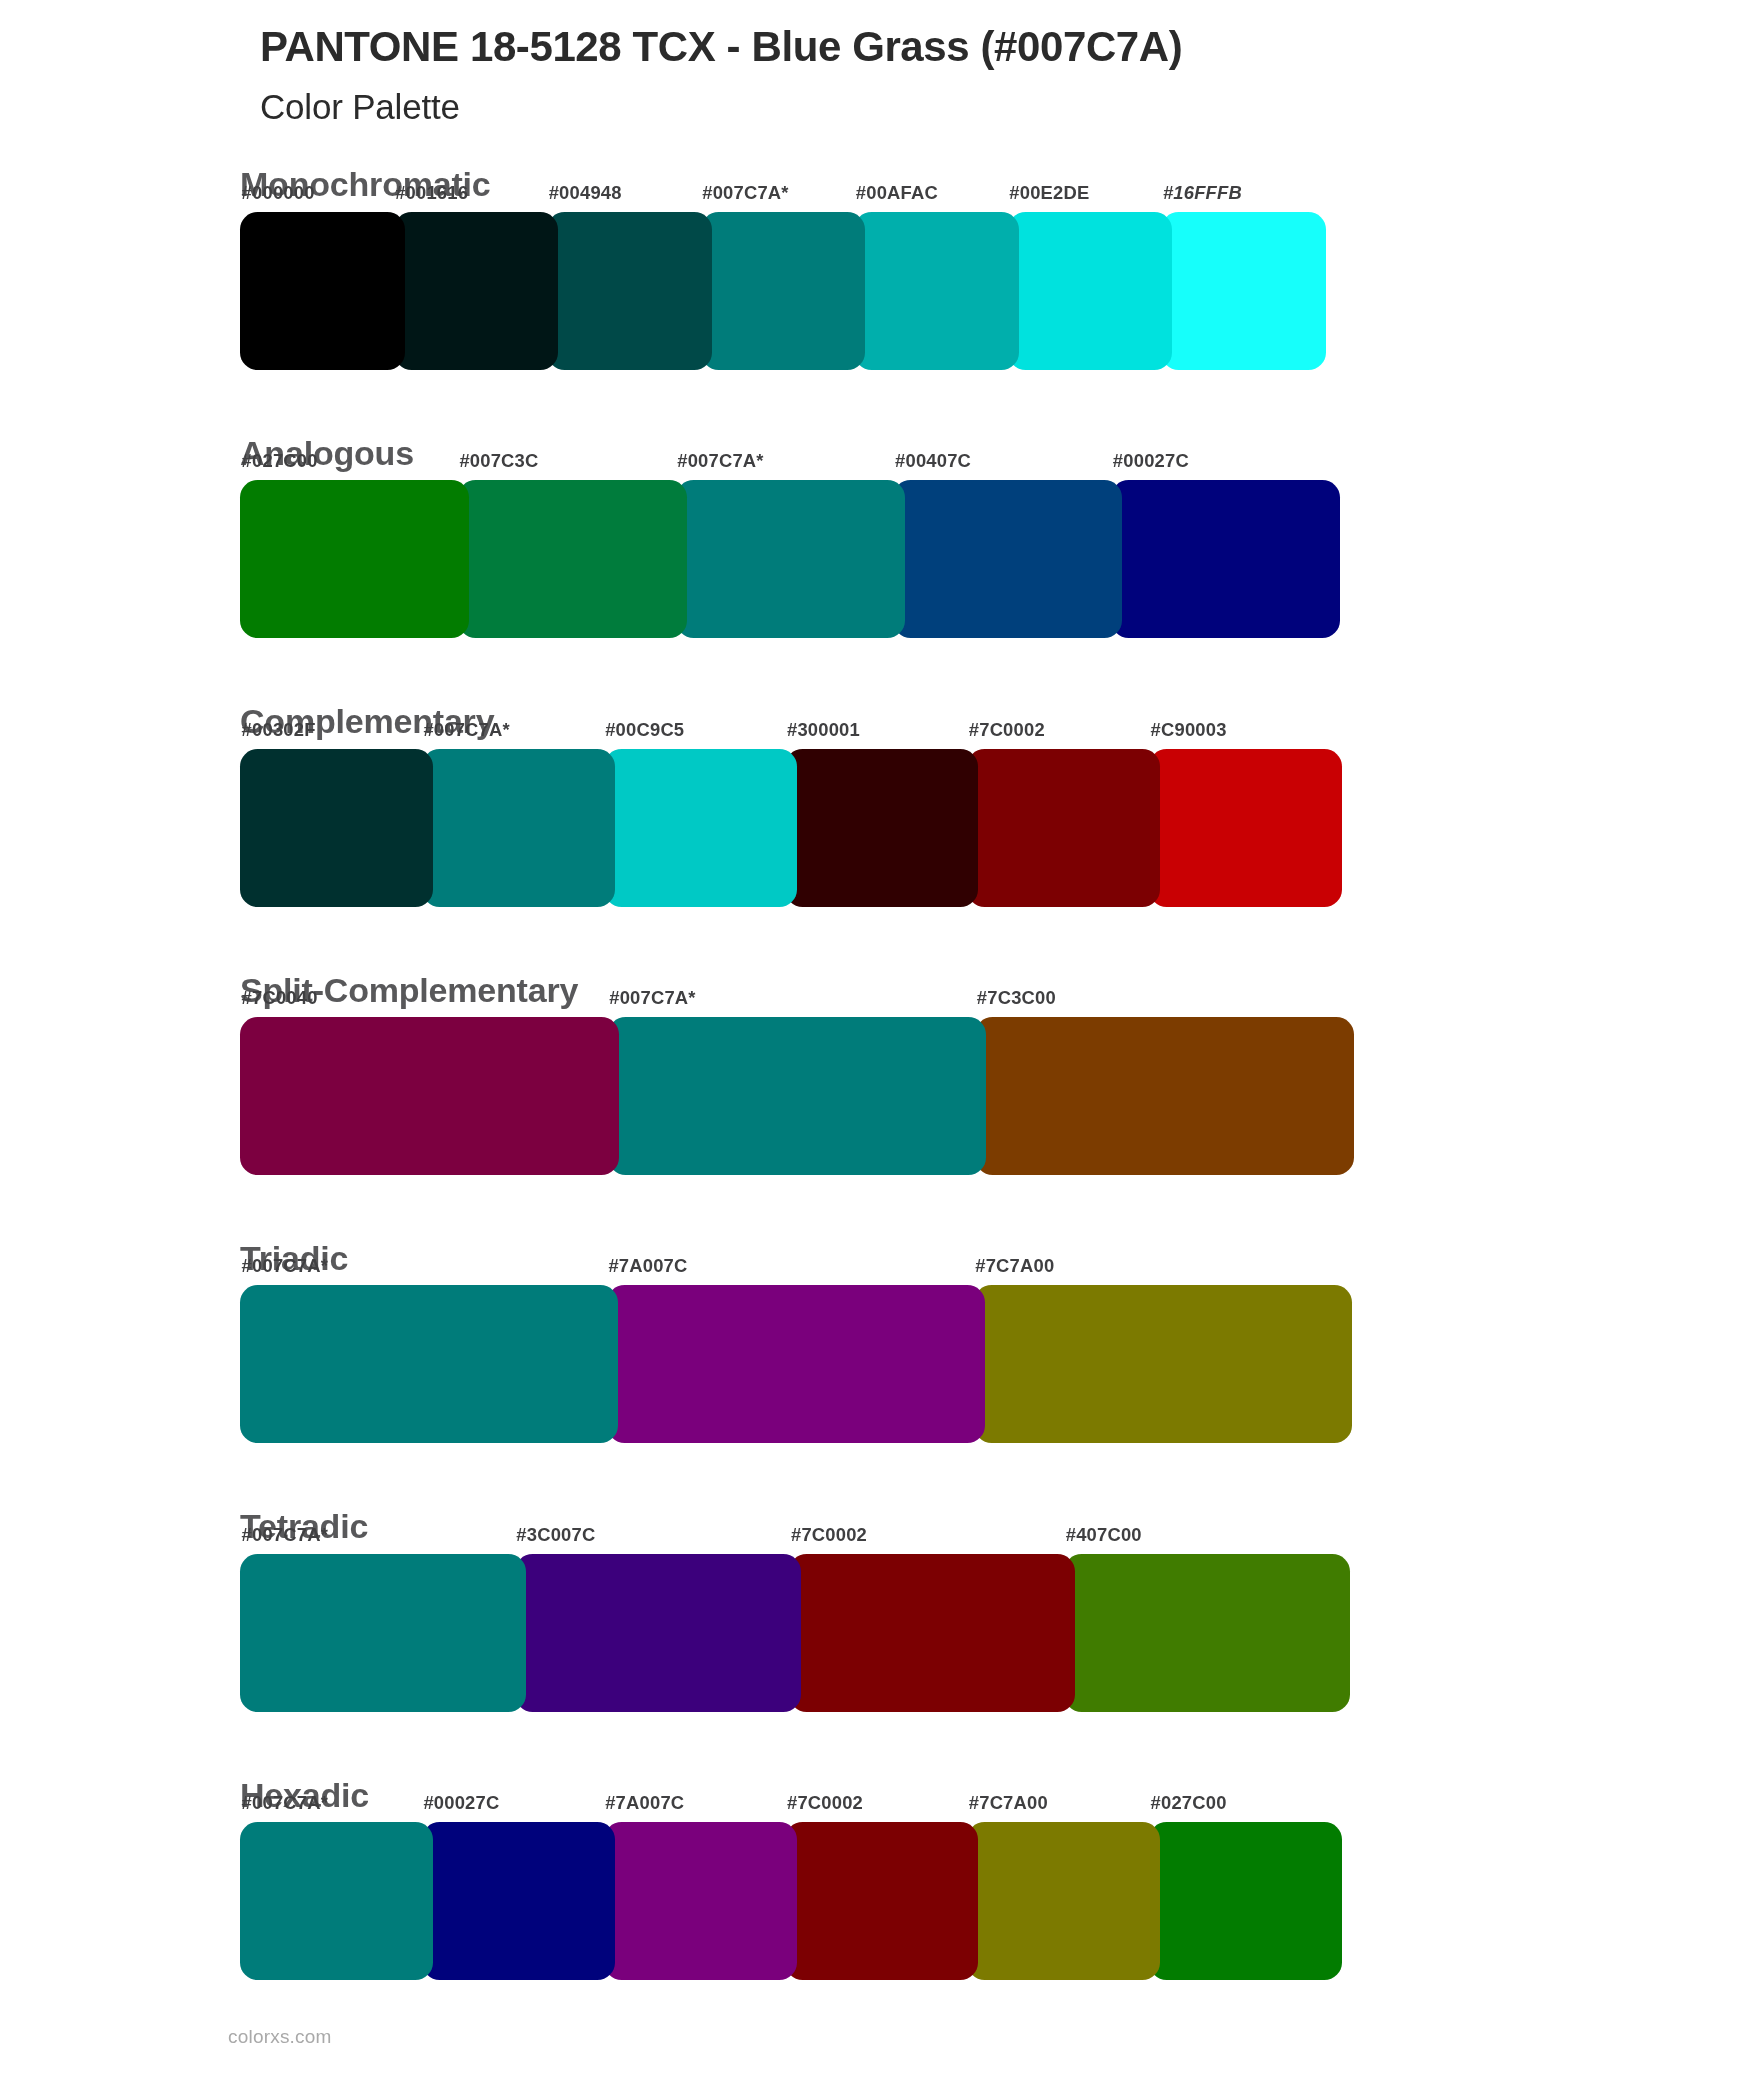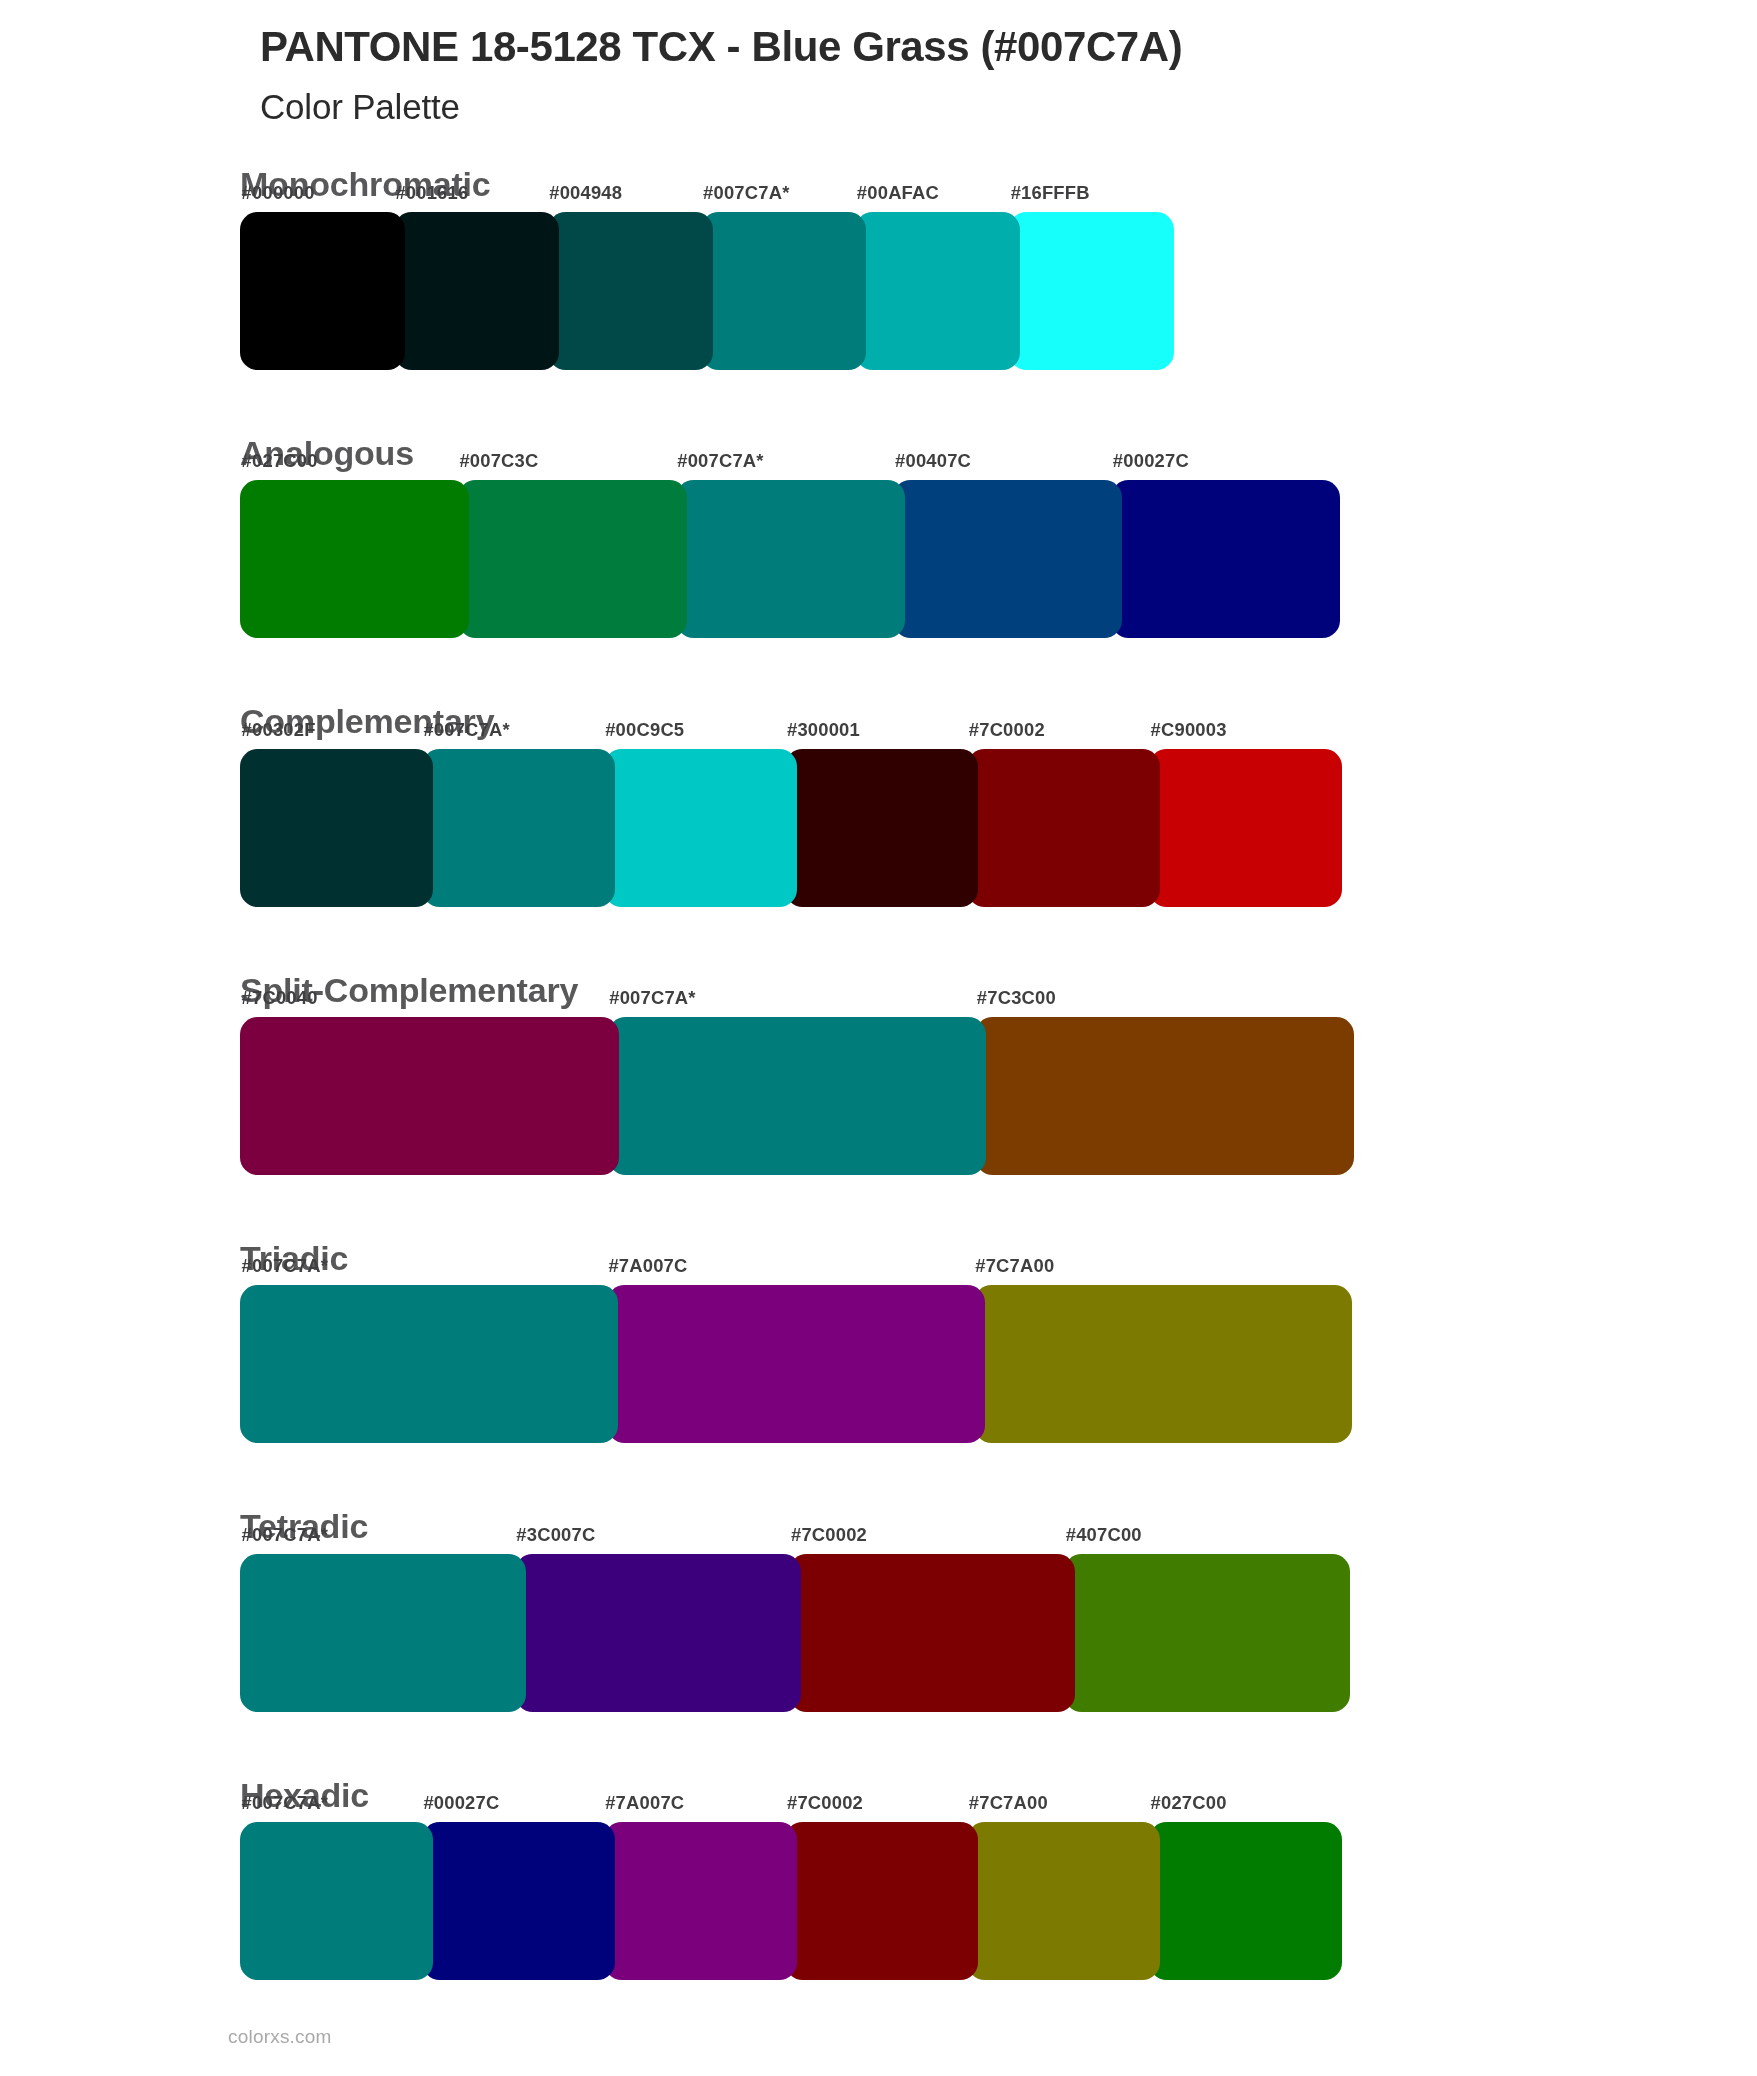--- a/index.html
+++ b/index.html
@@ -149,20 +149,24 @@
           </div>
           <div class="swatch" style="width: 165px;">
             <div class="swatch-label">#007C7A*</div>
             <div class="swatch-chip" style="background: rgb(0, 124, 122);"></div>
           </div>
           <div class="swatch" style="width: 165px;">
             <div class="swatch-label">#00AFAC</div>
             <div class="swatch-chip" style="background: rgb(0, 175, 172);"></div>
           </div>
           <div class="swatch" style="width: 165px;">
+            <div class="swatch-label">#00E2DE</div>
+            <div class="swatch-chip" style="background: rgb(0, 226, 222);"></div>
+          </div>
+          <div class="swatch" style="width: 165px;">
             <div class="swatch-label">#16FFFB</div>
             <div class="swatch-chip" style="background: rgb(22, 255, 251);"></div>
           </div>
         </div>
       </div>
       <div class="section-gap"></div>
       <div class="section">
         <div class="section-title">Analogous</div>
         <div class="swatch-row" style="width: 1102px;">
           <div class="swatch" style="width: 229px;">

